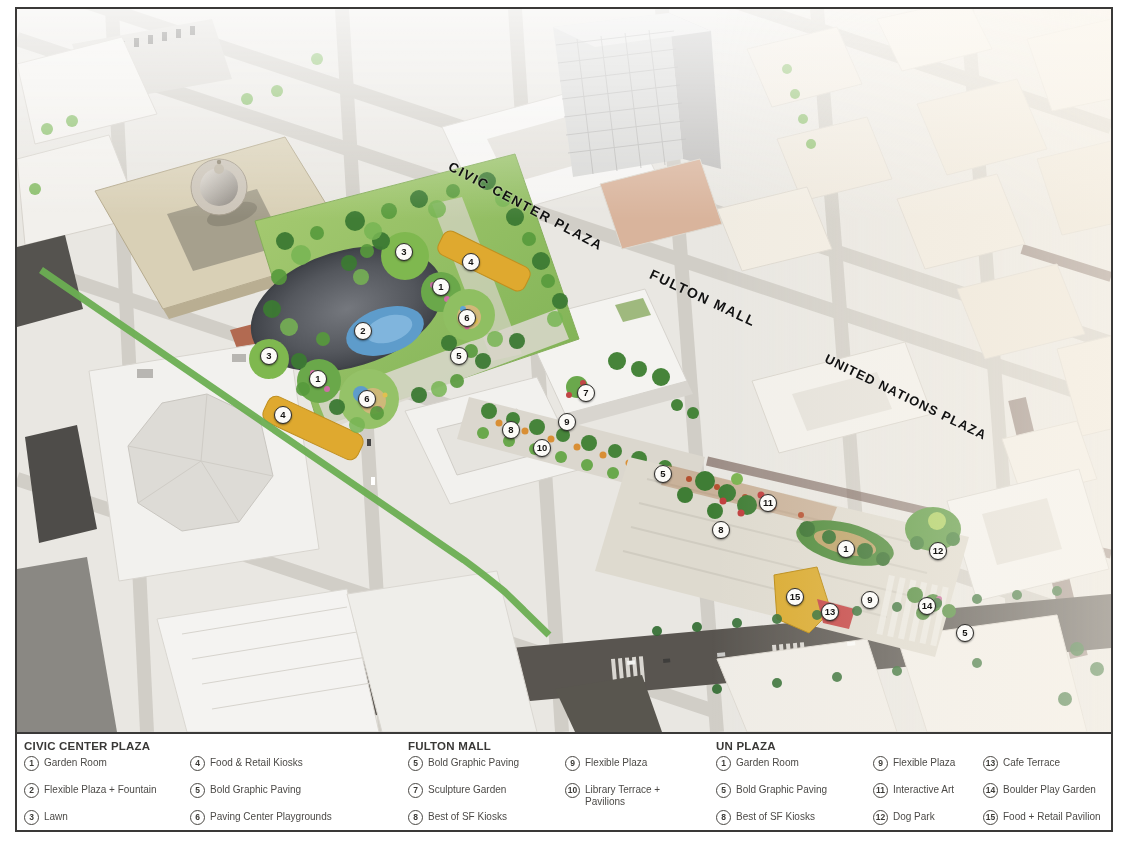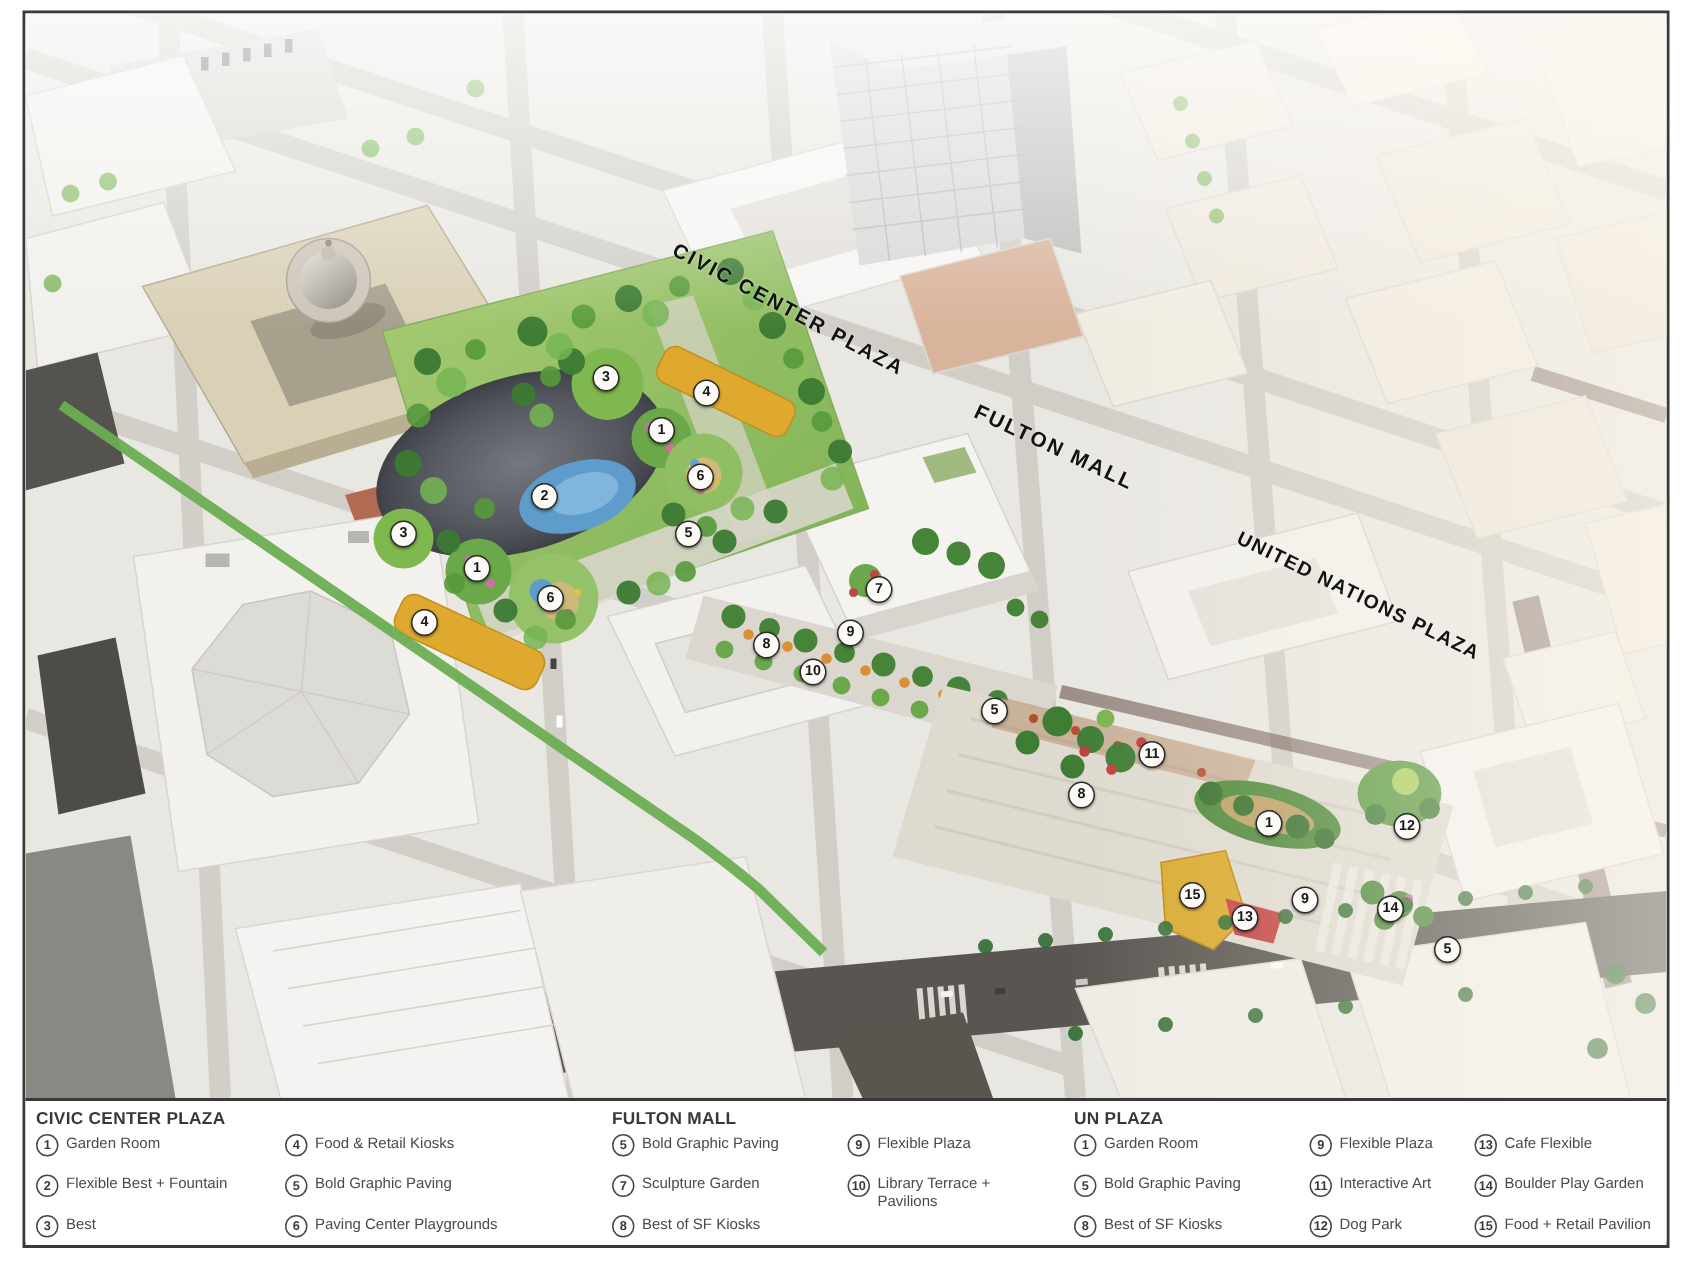--- a/index.html
+++ b/index.html
@@ -500,25 +500,25 @@
     <div class="legend-section" id="sec0">
       <div class="legend-title">CIVIC CENTER PLAZA</div>
       <div class="legend-cols">
           <div class="legend-col">
             <div class="legend-item">
               <span class="lnum">1</span>
               <span class="llabel">Garden Room</span>
             </div>
             <div class="legend-item">
               <span class="lnum">2</span>
-              <span class="llabel">Flexible Best + Fountain</span>
+              <span class="llabel">Flexible Plaza + Fountain</span>
             </div>
             <div class="legend-item">
               <span class="lnum">3</span>
-              <span class="llabel">Best</span>
+              <span class="llabel">Lawn</span>
             </div>
           </div>
           <div class="legend-col">
             <div class="legend-item">
               <span class="lnum">4</span>
               <span class="llabel">Food &amp; Retail Kiosks</span>
             </div>
             <div class="legend-item">
               <span class="lnum">5</span>
               <span class="llabel">Bold Graphic Paving</span>
@@ -586,21 +586,21 @@
               <span class="llabel">Interactive Art</span>
             </div>
             <div class="legend-item">
               <span class="lnum">12</span>
               <span class="llabel">Dog Park</span>
             </div>
           </div>
           <div class="legend-col">
             <div class="legend-item">
               <span class="lnum">13</span>
-              <span class="llabel">Cafe Flexible</span>
+              <span class="llabel">Cafe Terrace</span>
             </div>
             <div class="legend-item">
               <span class="lnum">14</span>
               <span class="llabel">Boulder Play Garden</span>
             </div>
             <div class="legend-item">
               <span class="lnum">15</span>
               <span class="llabel wrap">Food + Retail Pavilion</span>
             </div>
           </div>

